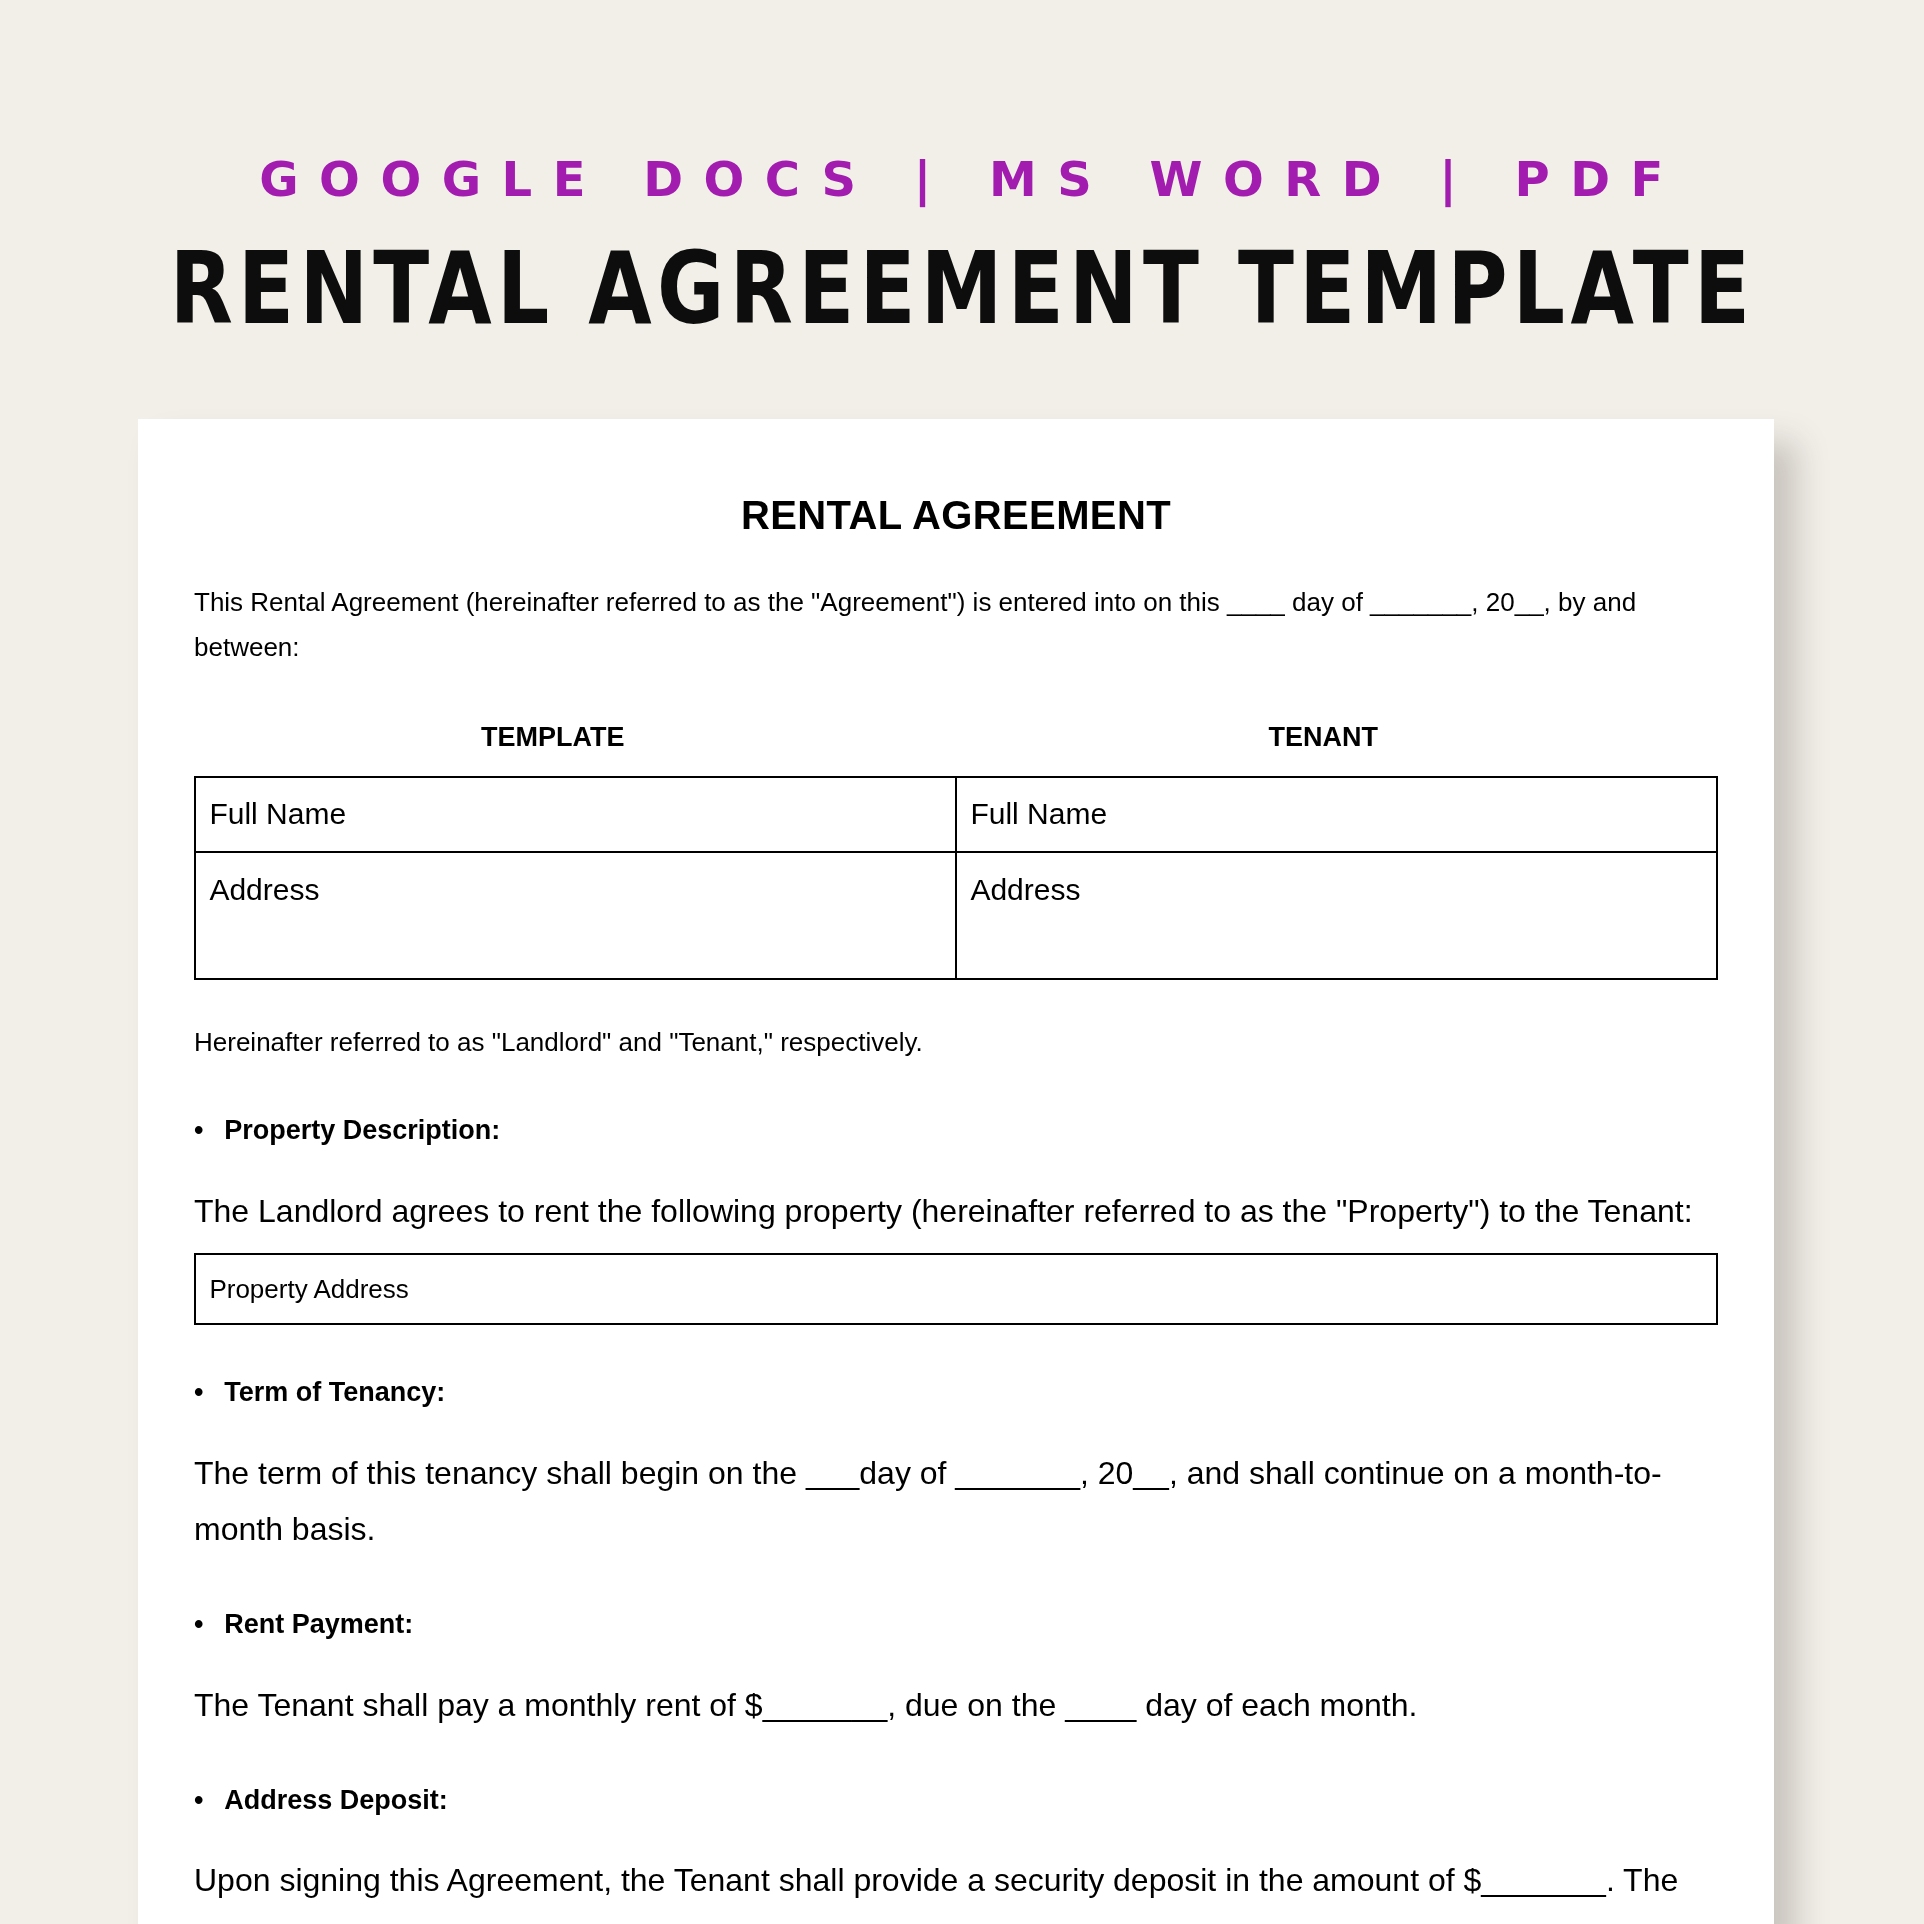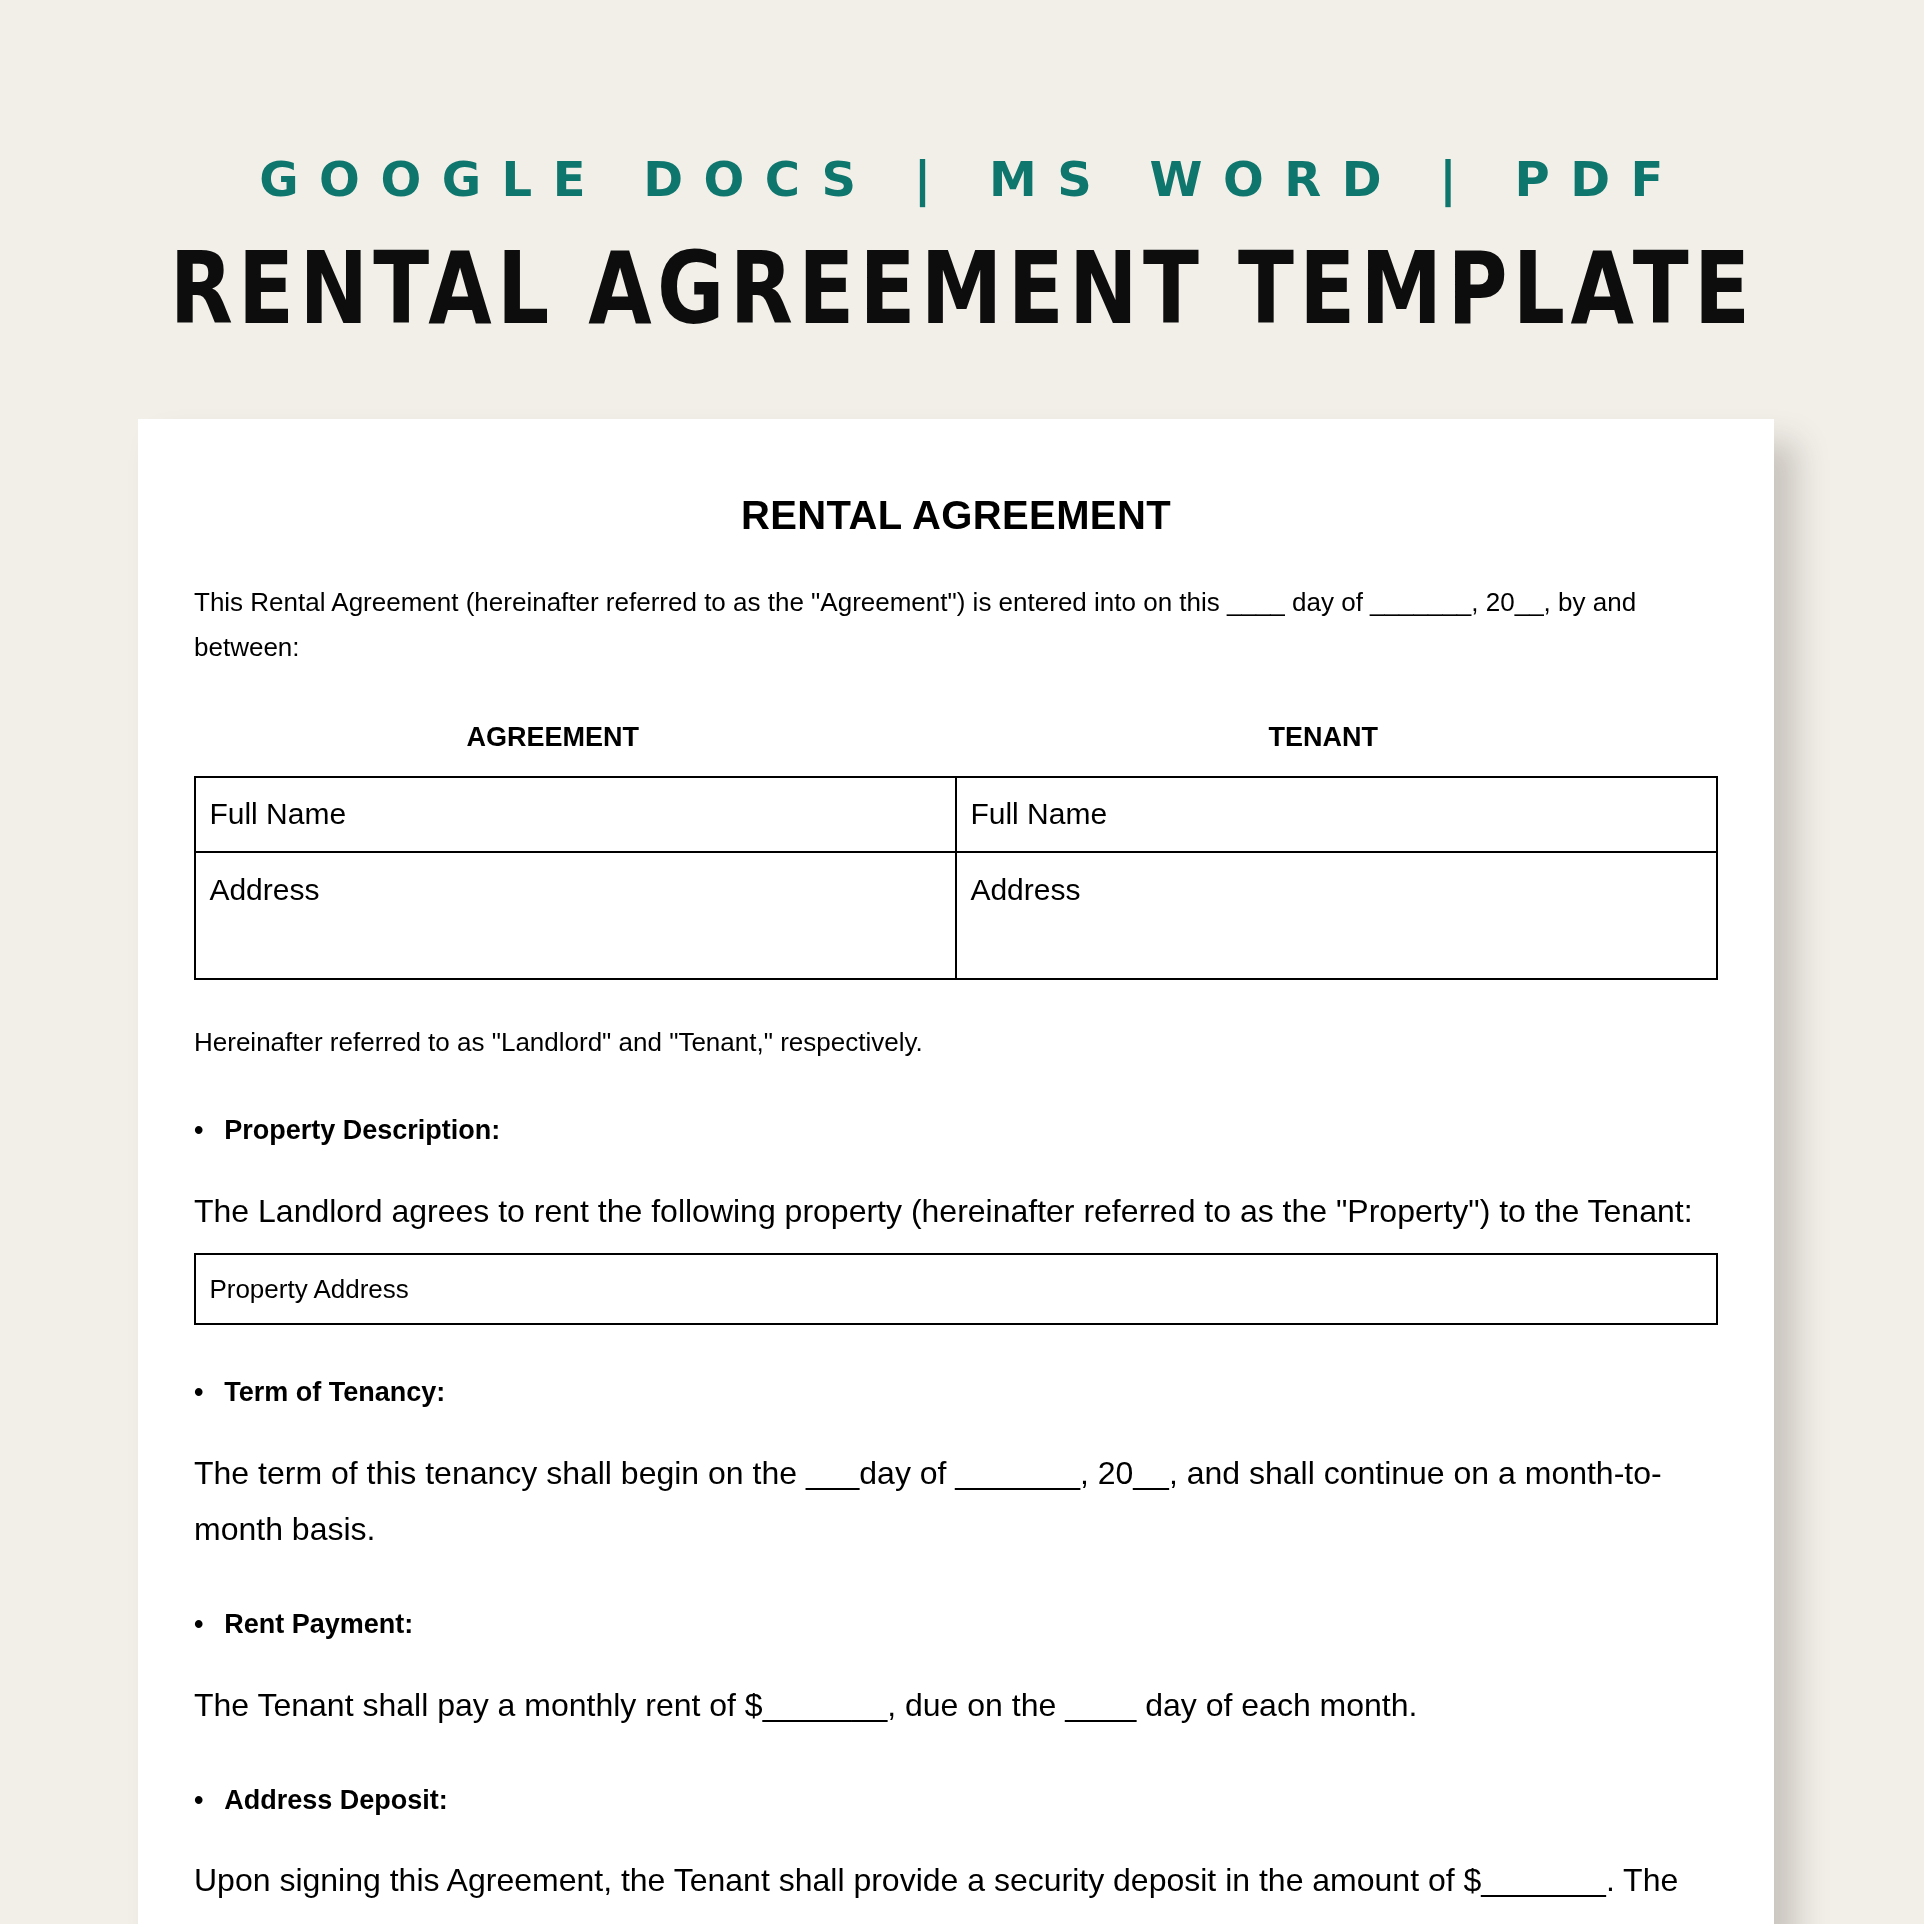--- a/index.html
+++ b/index.html
@@ -27,21 +27,21 @@
     top: 151px;
     left: 0;
     width: 1925px;
     text-align: center;
   }
   .eyebrow {
     font-family: "DejaVu Sans", sans-serif;
     font-weight: 700;
     font-size: 48px;
     letter-spacing: 20.5px;
-    color: #0f766e;
+    color: #a21caf;
     white-space: nowrap;
     margin-left: 18px;
   }
   .main-title {
     font-family: "DejaVu Sans", sans-serif;
     font-weight: 700;
     font-size: 82px;
     letter-spacing: 5.3px;
     color: #0d0d0d;
     white-space: nowrap;
@@ -161,21 +161,21 @@
   </div>
 
   <div class="sheet">
     <div class="sheet-inner">
 
       <div class="doc-title">RENTAL AGREEMENT</div>
 
       <div class="para">This Rental Agreement (hereinafter referred to as the "Agreement") is entered into on this ____ day of _______, 20__, by and between:</div>
 
       <div class="party-heads">
-        <div class="ph-left">AGREEMENT</div>
+        <div class="ph-left">TEMPLATE</div>
         <div class="ph-right">TENANT</div>
       </div>
 
       <table class="parties">
         <tbody>
             <tr>
           <td>Full Name</td>
           <td>Full Name</td>
         </tr>
         <tr class="tall">

